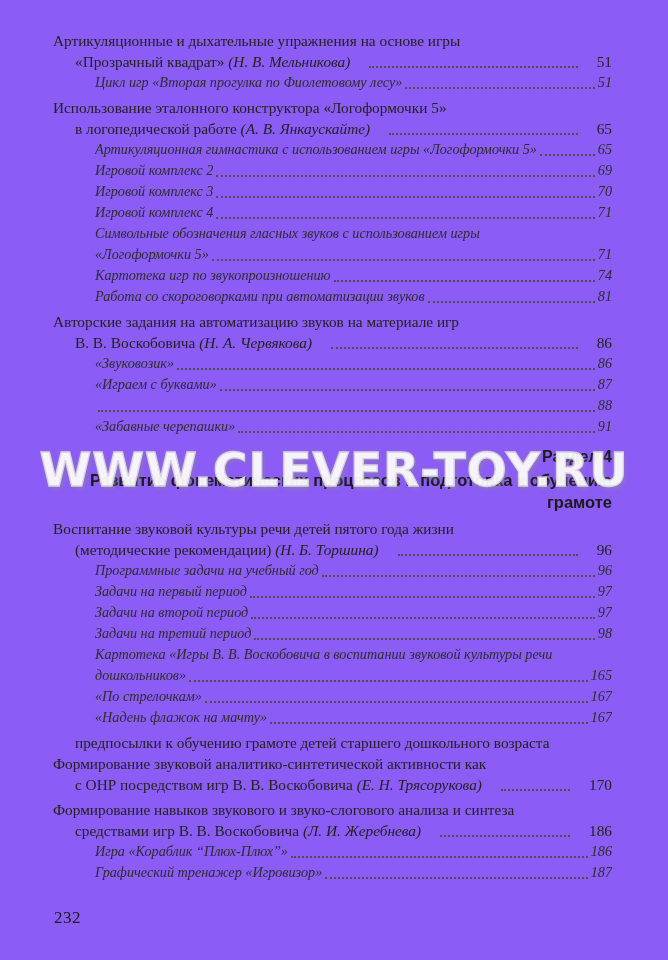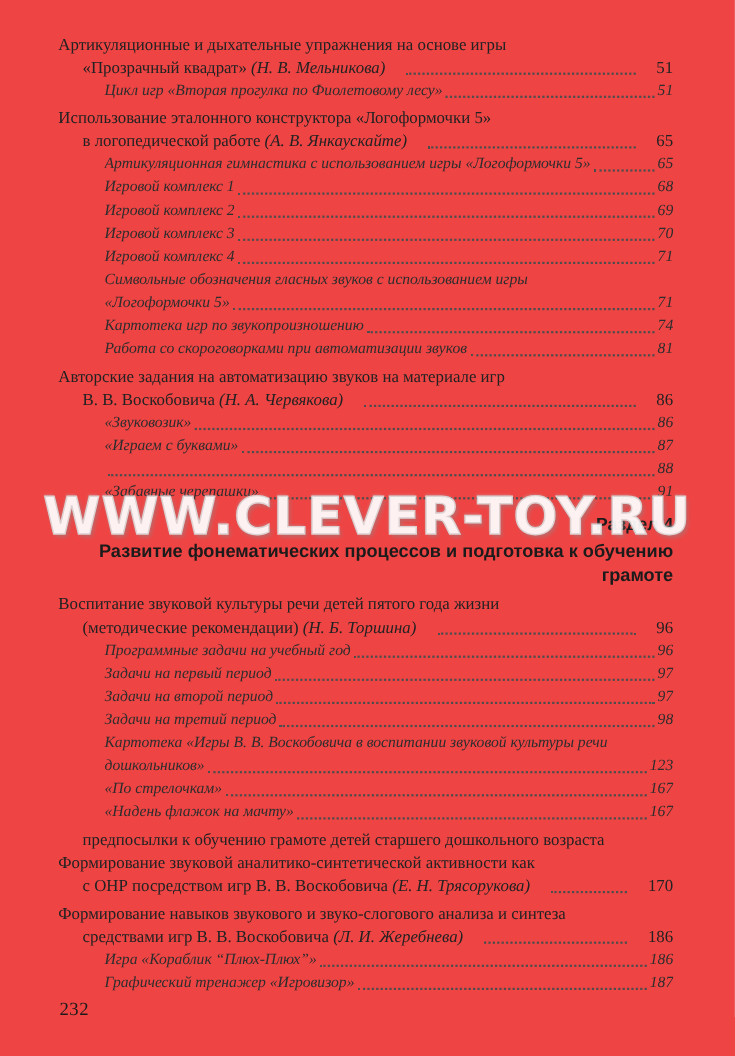--- a/index.html
+++ b/index.html
@@ -1,18 +1,18 @@
 <!DOCTYPE html>
 <html><head>
 <meta charset="utf-8">
 <style>
   html,body{margin:0;padding:0;}
   body{width:668px;height:960px;background:#e9e9e9;}
   .page{
-    position:relative;width:668px;height:960px;background:#ef4444;overflow:hidden;
+    position:relative;width:668px;height:960px;background:#8b5cf6;overflow:hidden;
     font-family:"Liberation Serif","DejaVu Serif",serif;color:#242424;
   }
   .toc{position:absolute;left:53px;top:30px;width:559px;}
   .entry{margin:0;}
   .entry.l1{font-size:15.3px;line-height:21px;margin-top:4px;color:#222;}
   .entry.l1:first-child{margin-top:0;}
   .entry.l2{font-size:14.2px;line-height:21px;font-style:italic;color:#2d2d2d;}
   .line{white-space:nowrap;overflow:hidden;}
   .l1 .line.cont{padding-left:22px;gap:16px;}
   .l2 .line{padding-left:42px;}
@@ -70,27 +70,20 @@
       </div>
       <div class="entry l2">
         <div class="line last">
           <span class="txt">Артикуляционная гимнастика с использованием игры «Логоформочки 5»</span>
           <span class="leader"></span>
           <span class="pg">65</span>
         </div>
       </div>
       <div class="entry l2">
         <div class="line last">
-          <span class="txt">Игровой комплекс 1</span>
-          <span class="leader"></span>
-          <span class="pg">68</span>
-        </div>
-      </div>
-      <div class="entry l2">
-        <div class="line last">
           <span class="txt">Игровой комплекс 2</span>
           <span class="leader"></span>
           <span class="pg">69</span>
         </div>
       </div>
       <div class="entry l2">
         <div class="line last">
           <span class="txt">Игровой комплекс 3</span>
           <span class="leader"></span>
           <span class="pg">70</span>
@@ -198,21 +191,21 @@
           <span class="txt">Задачи на третий период</span>
           <span class="leader"></span>
           <span class="pg">98</span>
         </div>
       </div>
       <div class="entry l2">
         <div class="line"><span class="txt">Картотека «Игры В. В. Воскобовича в воспитании звуковой культуры речи</span></div>
         <div class="line last">
           <span class="txt">дошкольников»</span>
           <span class="leader"></span>
-          <span class="pg">123</span>
+          <span class="pg">165</span>
         </div>
       </div>
       <div class="entry l2">
         <div class="line last">
           <span class="txt">«По стрелочкам»</span>
           <span class="leader"></span>
           <span class="pg">167</span>
         </div>
       </div>
       <div class="entry l2">

